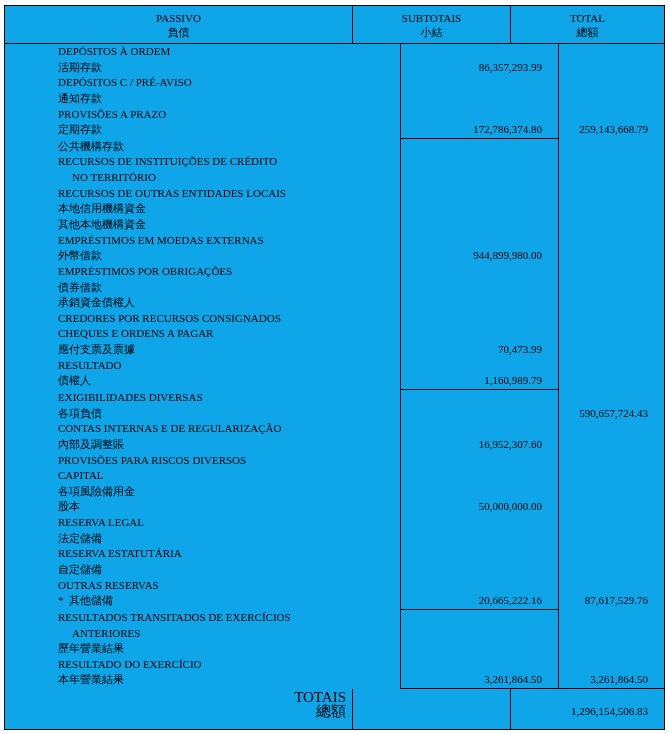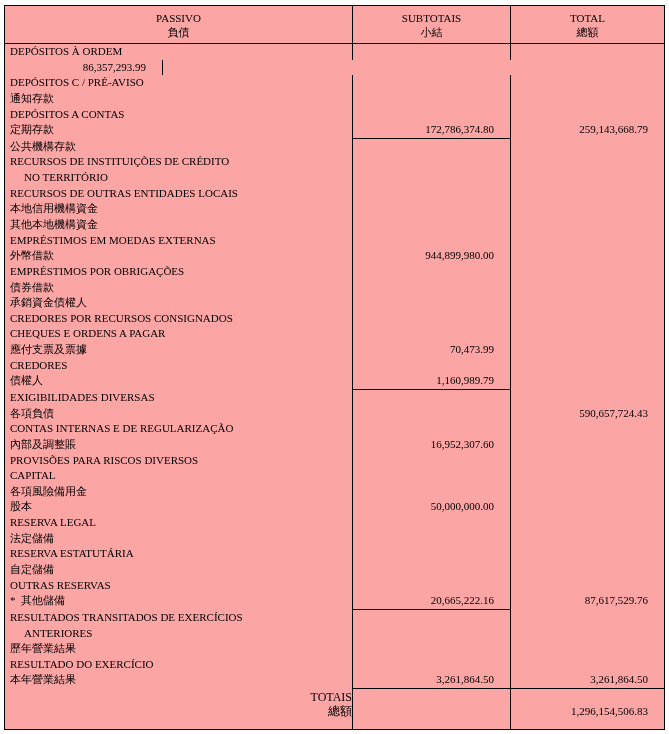--- a/index.html
+++ b/index.html
@@ -12,21 +12,21 @@
     overflow: hidden;
     position: relative;
   }
   .sheet {
     position: absolute;
     left: 4px; top: 5px;
     width: 661px; height: 725px;
     border: 1px solid #000;
     display: flex;
     flex-direction: column;
-    background: #fca5a5;
+    background: #0ea5e9;
   }
   .hdr {
     flex: 0 0 38px;
     display: flex;
     border-bottom: 1px solid #000;
   }
   .c1 { width: 348px; border-right: 1px solid #000; }
   .c2 { width: 158px; border-right: 1px solid #000; }
   .c3 { flex: 1; }
   .hcell {
@@ -34,20 +34,21 @@
     flex-direction: column;
     justify-content: center;
     align-items: center;
     font-size: 11px;
     line-height: 14px;
   }
   .tbody {
     flex: 1;
     display: flex;
     flex-direction: column;
+    margin-left: 48px;
   }
   .row { display: flex; flex: 0 0 15.65px; }
   .cell { overflow: hidden; }
   .lab {
     font-size: 11px;
     line-height: 15.6px;
     padding-left: 5px;
     white-space: pre;
   }
   .indent { padding-left: 19px; }
@@ -58,22 +59,23 @@
     padding-right: 16px;
     white-space: nowrap;
   }
   .rule { border-bottom: 1px solid #000; }
   .trow { flex: 1; display: flex; }
   .totlab {
     display: flex;
     flex-direction: column;
     justify-content: flex-start;
     align-items: flex-end;
+    padding-right: 6px;
     padding-top: 1px;
-    font-size: 12px;
+    font-size: 15px;
     line-height: 14px;
   }
   .totnum {
     padding-top: 15px;
     font-size: 11px;
     line-height: 14px;
   }
 </style>
 </head>
 <body>
@@ -95,35 +97,36 @@
     </div>
   </div>
 
   <div class="tbody">
       <div class="row">
         <div class="cell c1 lab">DEPÓSITOS À ORDEM</div>
         <div class="cell c2 num"></div>
         <div class="cell c3 num"></div>
       </div>
       <div class="row">
+        <div class="cell c1 lab">活期存款</div>
         <div class="cell c2 num">86,357,293.99</div>
         <div class="cell c3 num"></div>
       </div>
       <div class="row">
         <div class="cell c1 lab">DEPÓSITOS C / PRÉ-AVISO</div>
         <div class="cell c2 num"></div>
         <div class="cell c3 num"></div>
       </div>
       <div class="row">
         <div class="cell c1 lab">通知存款</div>
         <div class="cell c2 num"></div>
         <div class="cell c3 num"></div>
       </div>
       <div class="row">
-        <div class="cell c1 lab">DEPÓSITOS A CONTAS</div>
+        <div class="cell c1 lab">PROVISÕES A PRAZO</div>
         <div class="cell c2 num"></div>
         <div class="cell c3 num"></div>
       </div>
       <div class="row">
         <div class="cell c1 lab">定期存款</div>
         <div class="cell c2 num rule">172,786,374.80</div>
         <div class="cell c3 num">259,143,668.79</div>
       </div>
       <div class="row">
         <div class="cell c1 lab">公共機構存款</div>
@@ -189,21 +192,21 @@
         <div class="cell c1 lab">CHEQUES E ORDENS A PAGAR</div>
         <div class="cell c2 num"></div>
         <div class="cell c3 num"></div>
       </div>
       <div class="row">
         <div class="cell c1 lab">應付支票及票據</div>
         <div class="cell c2 num">70,473.99</div>
         <div class="cell c3 num"></div>
       </div>
       <div class="row">
-        <div class="cell c1 lab">CREDORES</div>
+        <div class="cell c1 lab">RESULTADO</div>
         <div class="cell c2 num"></div>
         <div class="cell c3 num"></div>
       </div>
       <div class="row">
         <div class="cell c1 lab">債權人</div>
         <div class="cell c2 num rule">1,160,989.79</div>
         <div class="cell c3 num"></div>
       </div>
       <div class="row">
         <div class="cell c1 lab">EXIGIBILIDADES DIVERSAS</div>

